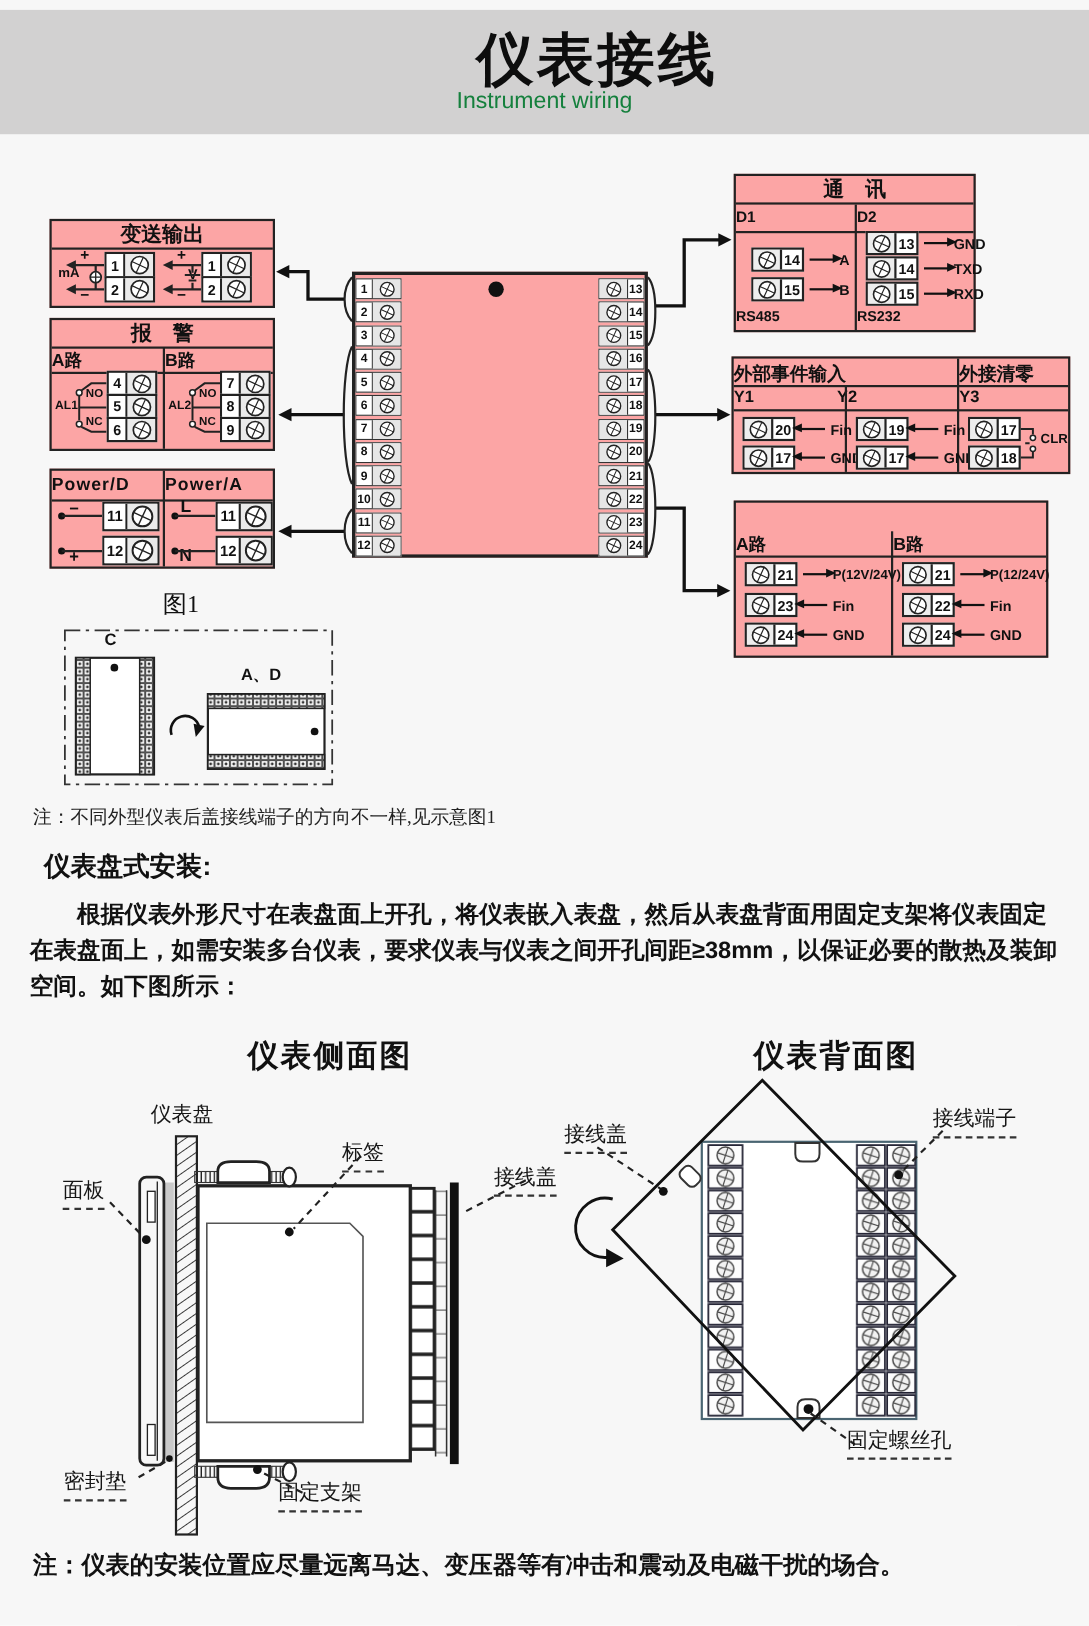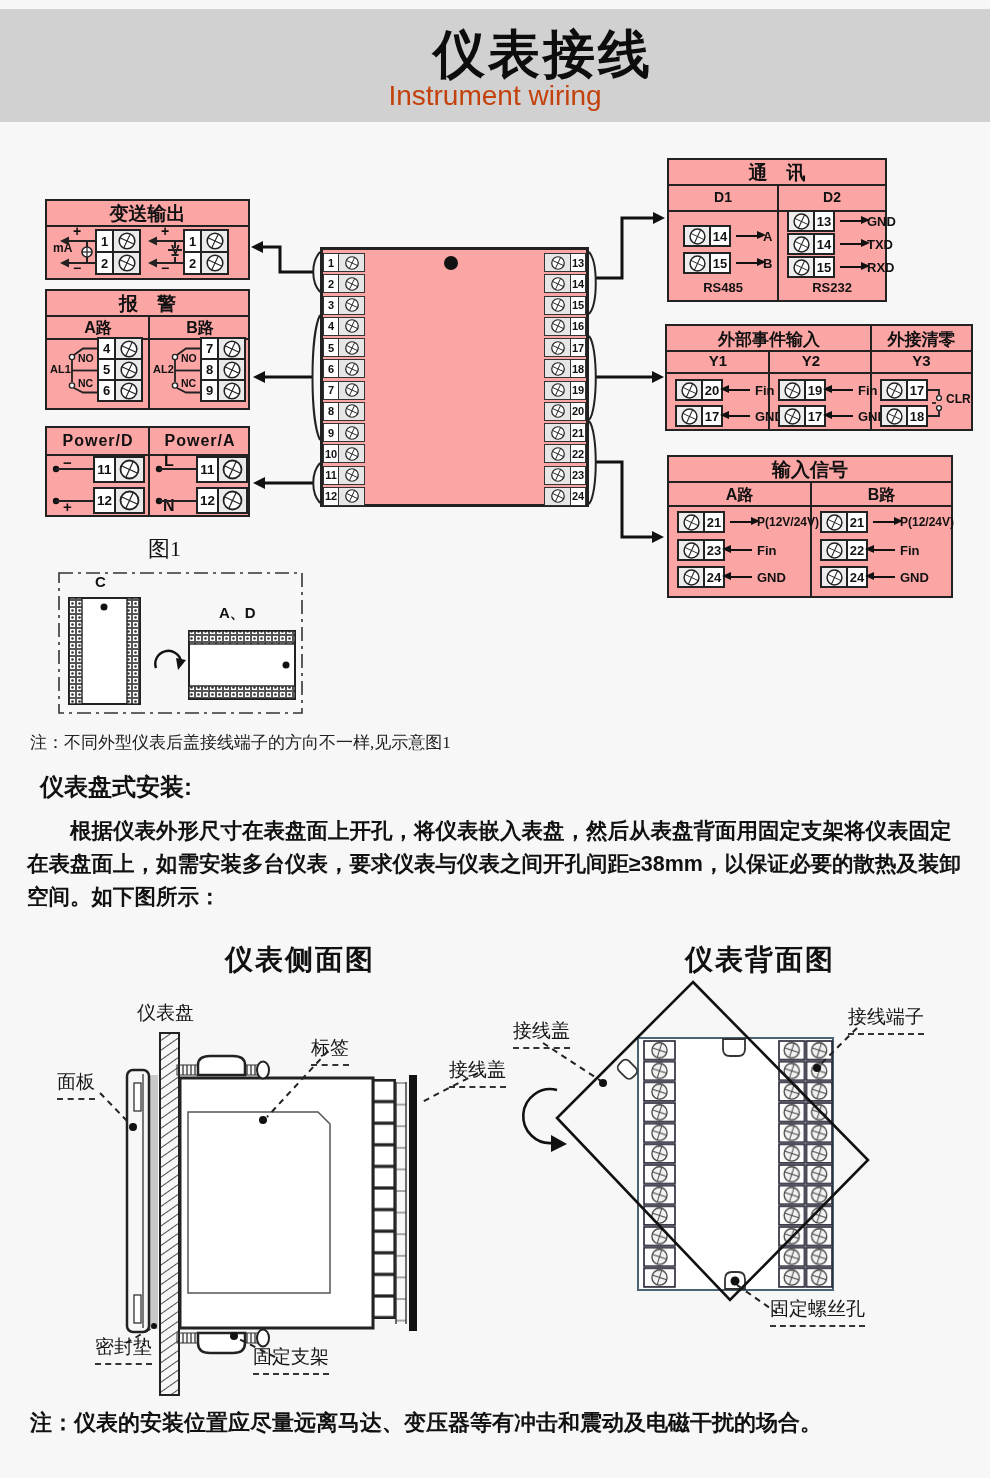--- a/index.html
+++ b/index.html
@@ -4,28 +4,28 @@
 <style>
   html,body{margin:0;padding:0;background:#fff;}
   .canvas{position:relative;width:990px;height:1478px;background:#f7f7f7;
           font-family:"Liberation Sans",sans-serif;color:#111;overflow:hidden;}
   .abs{position:absolute;}
   .t{position:absolute;white-space:nowrap;}
   
   .hdrband{position:absolute;left:0;top:9px;width:990px;height:113px;background:#d2d1d1;}
   .htitle{position:absolute;left:0;top:20px;width:990px;text-align:center;
           font-size:52px;font-weight:bold;letter-spacing:3px;color:#0d0d0d;padding-left:48px;}
-  .hsub{position:absolute;left:0;top:80px;width:990px;text-align:center;font-size:28px;color:#c2410c;}
+  .hsub{position:absolute;left:0;top:80px;width:990px;text-align:center;font-size:21px;color:#15803d;}
   
   .box{position:absolute;border:2px solid #222;background:#fca5a5;box-sizing:border-box;}
   .btitle{position:absolute;left:0;top:0;width:100%;text-align:center;font-weight:bold;
           font-size:19px;line-height:25px;height:26px;border-bottom:2px solid #222;box-sizing:border-box;}
   .vl{position:absolute;width:2px;background:#222;}
   .hl{position:absolute;height:2px;background:#222;}
-  .cellhead{position:absolute;text-align:center;font-weight:bold;}
+  .cellhead{position:absolute;text-align:left;font-weight:bold;}
   
   .tu{position:absolute;display:flex;align-items:stretch;border:2px solid #222;background:#fff;box-sizing:border-box;width:46px;height:24px;}
   .tu .n{width:17px;display:flex;align-items:center;justify-content:center;font-weight:bold;font-size:13px;border-right:2px solid #222;box-sizing:border-box;background:#fff;}
   .tu .s{flex:1;display:flex;align-items:center;justify-content:center;background:#eaeaea;}
   .tu.big{width:52px;height:27px;}
   .tu.big .n{width:21px;font-size:13.5px;}
   
   .sig{position:absolute;display:flex;align-items:center;height:22px;}
   .tu2{display:flex;align-items:stretch;border:2px solid #222;background:#fff;box-sizing:border-box;width:48px;height:22px;flex:none;}
   .tu2 .s{width:24px;display:flex;align-items:center;justify-content:center;background:#ededed;}
@@ -677,21 +677,20 @@
         <polyline points="3,40 14,40 14,35"></polyline>
         <line x1="7" y1="27" x2="11" y2="27"></line>
       </g>
       <circle cx="14" cy="22" r="2.4" fill="#fff" stroke="#222" stroke-width="1.4"></circle>
       <circle cx="14" cy="32" r="2.4" fill="#fff" stroke="#222" stroke-width="1.4"></circle>
     </svg>
     <span class="t smallbold" style="left:279px;top:66px;font-size:12px;">CLR</span>
   </div>
 
   <div class="box" style="left:667px;top:455px;width:286px;height:143px;">
-    <div class="btitle">输入信号</div>
     <div class="cellhead" style="left:0;top:28px;width:141px;font-size:16px;">A路</div>
     <div class="cellhead" style="left:143px;top:28px;width:139px;font-size:16px;">B路</div>
     <div class="hl" style="left:0;top:48px;width:282px;"></div>
     <div class="vl" style="left:141px;top:26px;height:113px;"></div>
     <div class="sig" style="left:8px;top:54px;">
       <span class="tu2">
           <span class="s">
             <svg viewBox="-11 -11 22 22" width="19" height="19">
               <use href="#scr"></use>
             </svg>
@@ -843,21 +842,21 @@
     </g>
     <circle cx="103" cy="142" r="4" fill="#111"></circle>
     <circle cx="233" cy="135" r="4" fill="#111"></circle>
     <circle cx="124" cy="341" r="3" fill="#111"></circle>
     <circle cx="204" cy="351" r="4" fill="#111"></circle>
   </svg>
   <span class="t diaglabel" style="left:137px;top:1000px;">仪表盘</span>
   <span class="t diaglabel dlb" style="left:57px;top:1069px;">面板</span>
   <span class="t diaglabel dlb" style="left:311px;top:1035px;">标签</span>
   <span class="t diaglabel dlb" style="left:449px;top:1057px;">接线盖</span>
-  <span class="t diaglabel dlb" style="left:58px;top:1334px;margin-left:37px;">密封垫</span>
+  <span class="t diaglabel dlb" style="left:58px;top:1334px;">密封垫</span>
   <span class="t diaglabel dlb" style="left:253px;top:1344px;">固定支架</span>
 
   <div class="dheading" style="left:665px;top:941px;width:190px;text-align:center;">仪表背面图</div>
   <svg class="abs" style="left:505px;top:975px;" width="478" height="420">
     <defs>
       <pattern id="pcellL" x="138" y="65" width="33" height="20.66" patternUnits="userSpaceOnUse">
         <rect x="1" y="1" width="31" height="18.6" fill="#fdfdfd" stroke="#223" stroke-width="1.6"></rect>
         <circle cx="16.5" cy="10.3" r="7.6" fill="#f2f2f2" stroke="#444" stroke-width="1.3"></circle>
         <g stroke="#444" stroke-width="1" transform="rotate(18 16.5 10.3)">
           <line x1="8.9" y1="10.3" x2="24.1" y2="10.3"></line>

